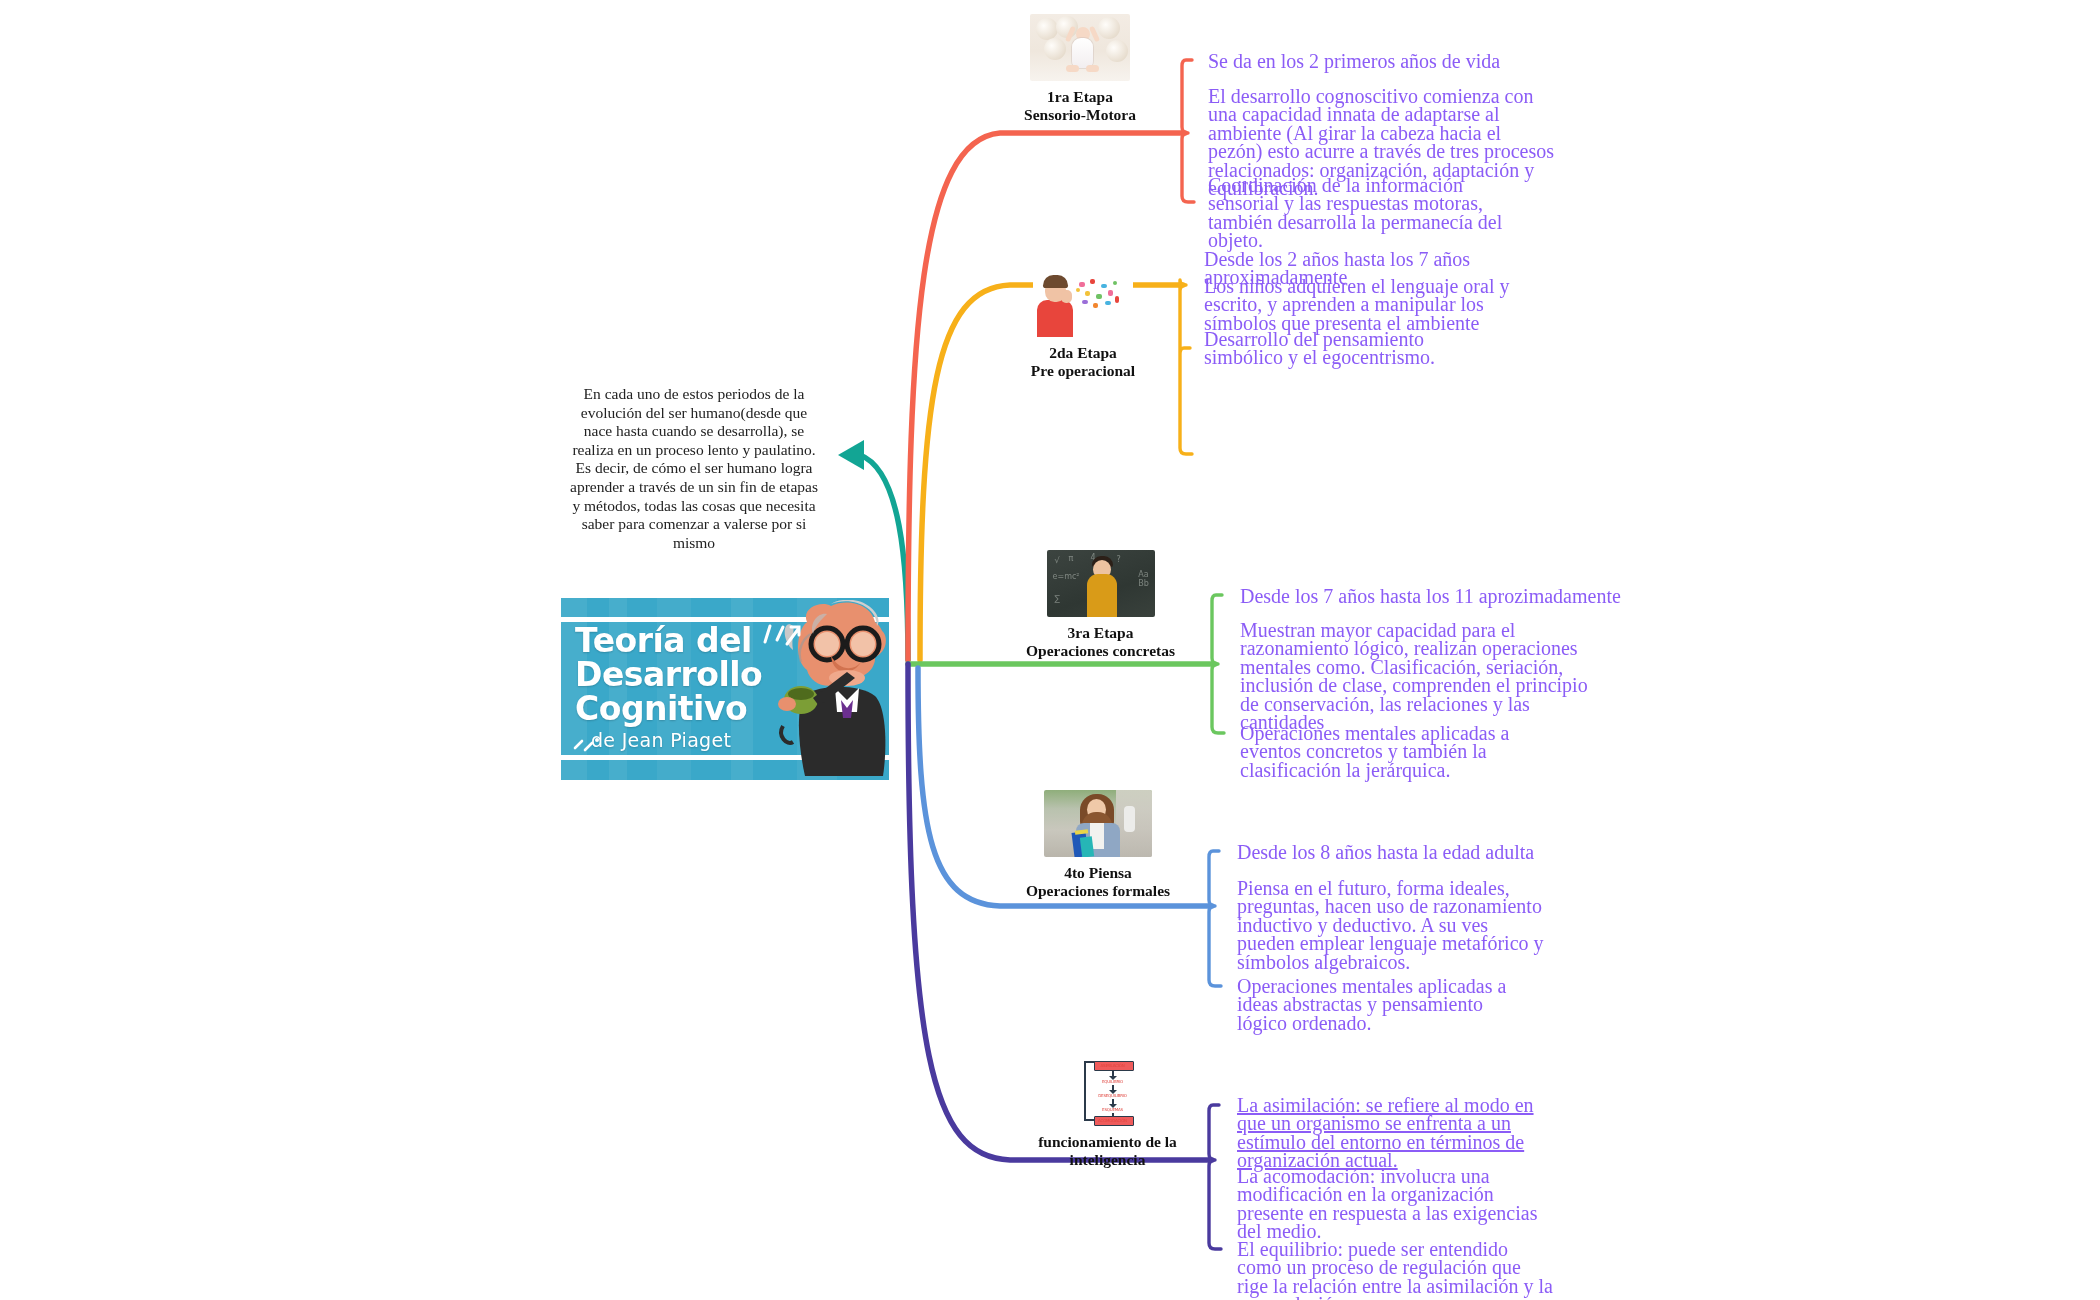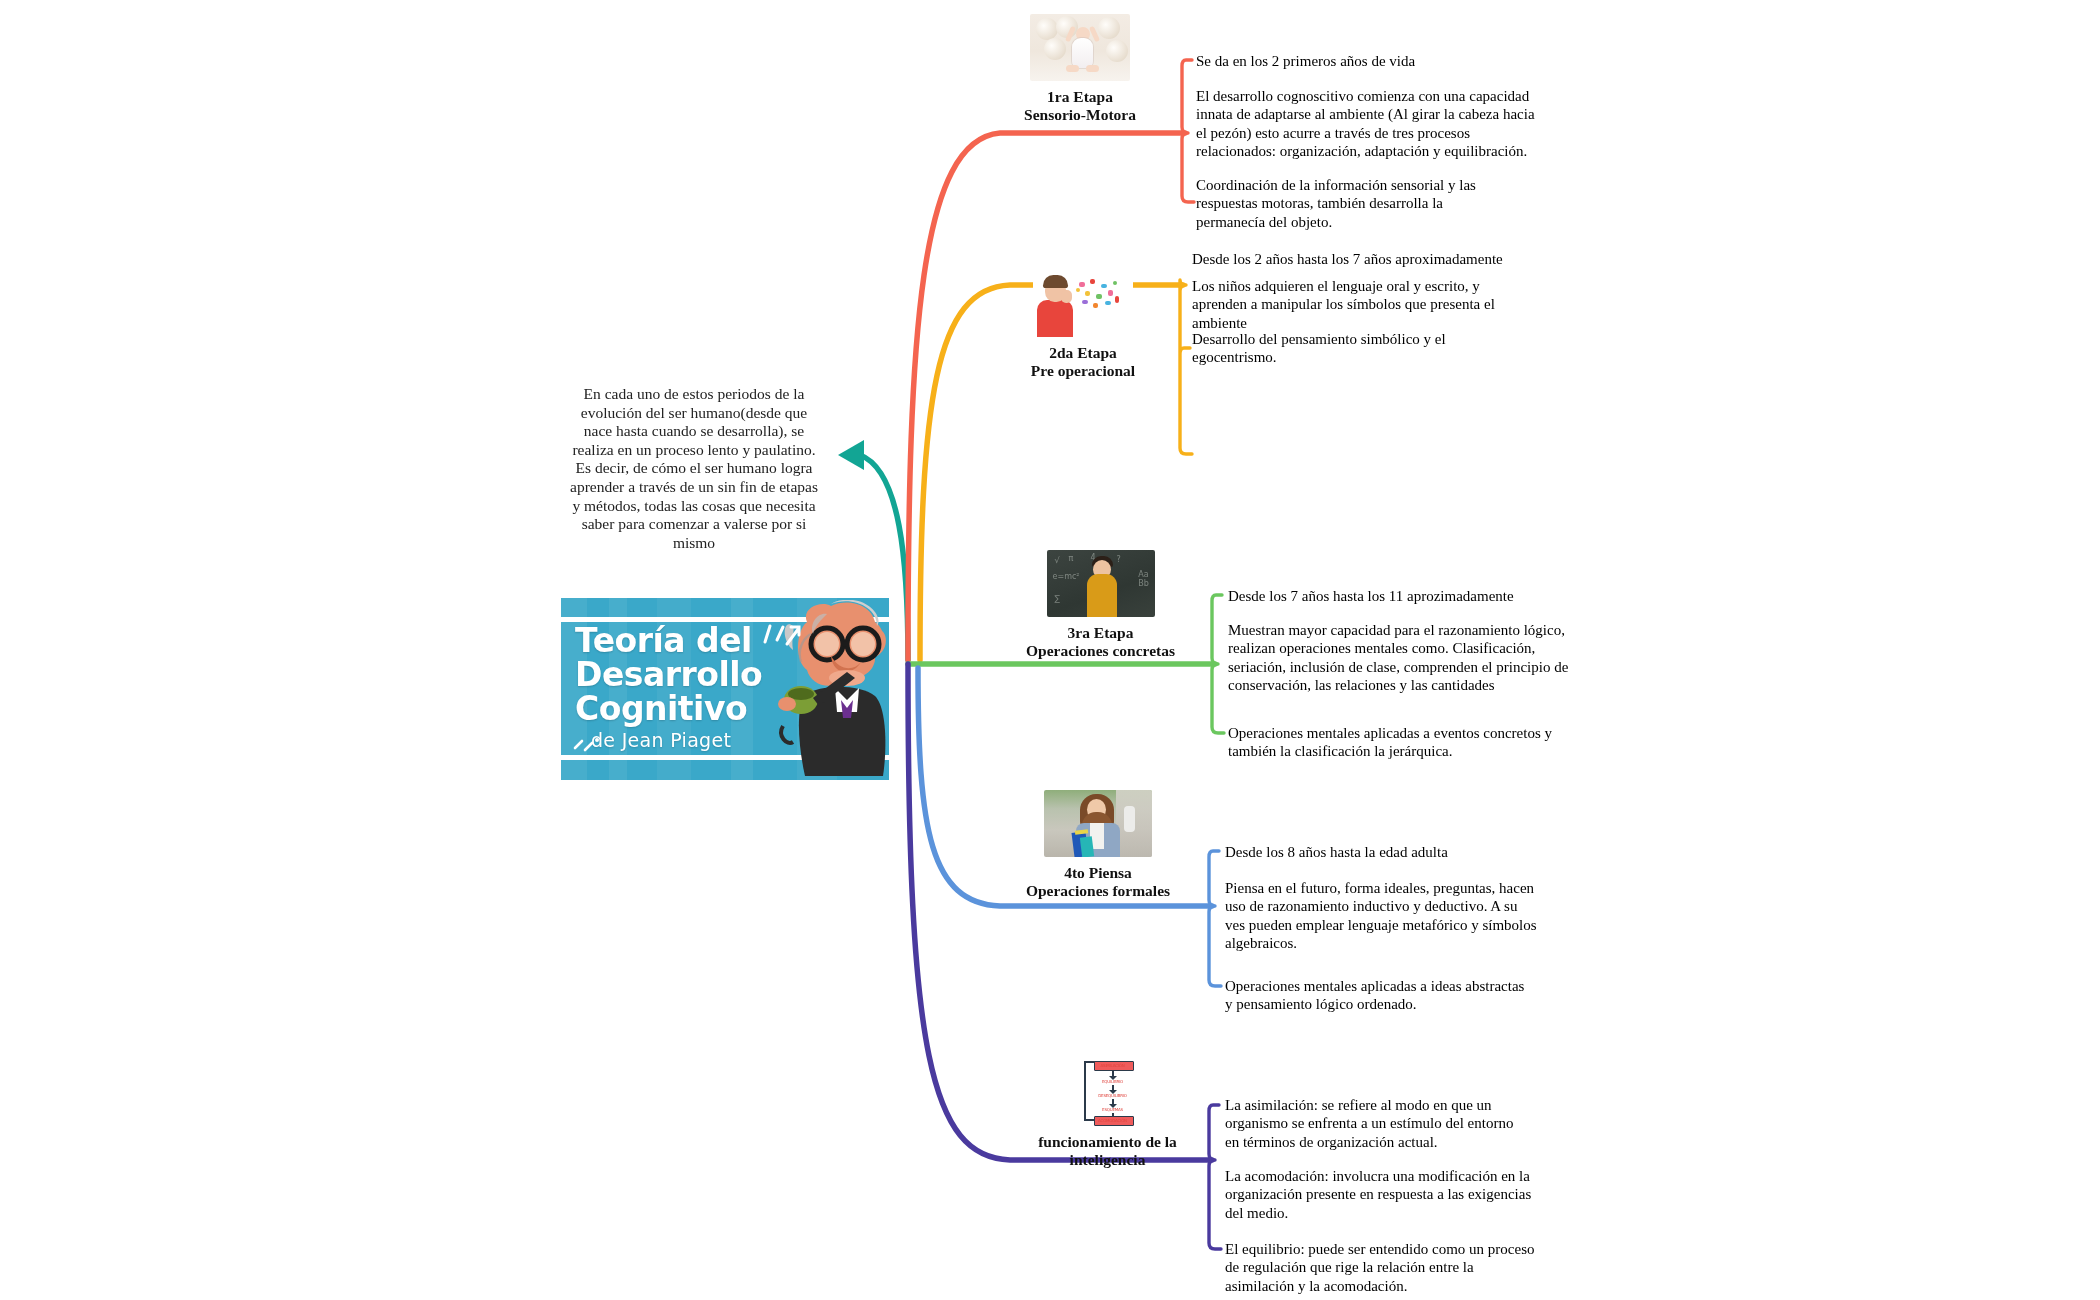--- a/index.html
+++ b/index.html
@@ -113,23 +113,24 @@
     font-weight: bold;
     font-size: 15.5px;
     line-height: 18px;
     color: #111111;
     white-space: pre-line;
   }
 
   
   .sub {
     position: absolute;
-    font-size: 15px;
+    font-size: 20px;
     line-height: 18.4px;
-    color: #000000;
+    color: #8b5cf6;
+    margin-left: 12px;
   }
 
   
   .ph { position: absolute; }
 
   
   .img-baby { width: 100px; height: 67px; background:
       linear-gradient(180deg,#f3ece4 0%,#efe7dd 55%,#f7f3ee 100%); }
   .img-baby .tuft {
     position: absolute; width: 22px; height: 22px; border-radius: 50%;
@@ -393,17 +394,17 @@
       <div class="farrowhead" style="top:46px;"></div>
       <div class="flabel" style="top:49px;">ESQUEMAS</div>
       <div class="farrow" style="top:55px; height:6px;"></div>
       <div class="fbox" style="top:58px;"></div>
       <div class="flabel" style="top:59.5px;">ACOMODACIÓN</div>
     </div>
     <div class="node-label">funcionamiento de la
 inteligencia</div>
   </div>
 
-  <div class="sub" style="left:1225px; top:1096px; width:300px;">La asimilación: se refiere al modo en que un organismo se enfrenta a un estímulo del entorno en términos de organización actual.</div>
+  <div class="sub" style="left:1225px; top:1096px; width:300px;text-decoration:underline;">La asimilación: se refiere al modo en que un organismo se enfrenta a un estímulo del entorno en términos de organización actual.</div>
   <div class="sub" style="left:1225px; top:1240px; width:318px;">El equilibrio: puede ser entendido como un proceso de regulación que rige la relación entre la asimilación y la acomodación.</div>
   <div class="sub" style="left:1225px; top:1167px; width:320px;">La acomodación: involucra una modificación en la organización presente en respuesta a las exigencias del medio.</div>
 
 </div>
 
 </body></html>

